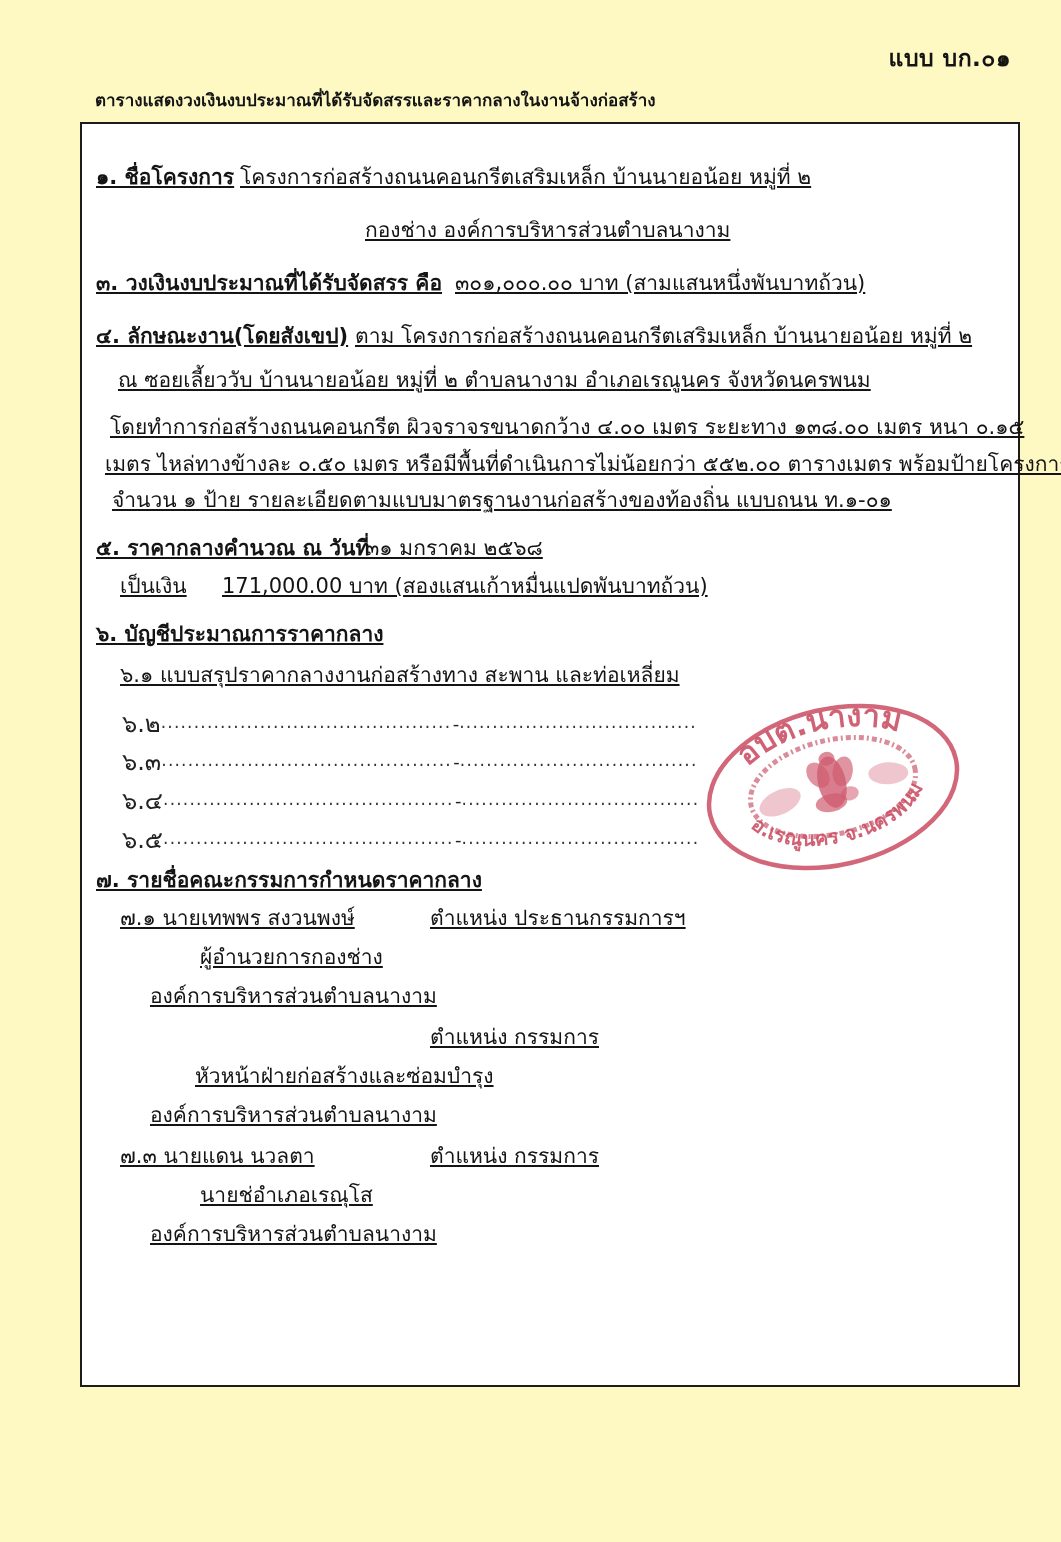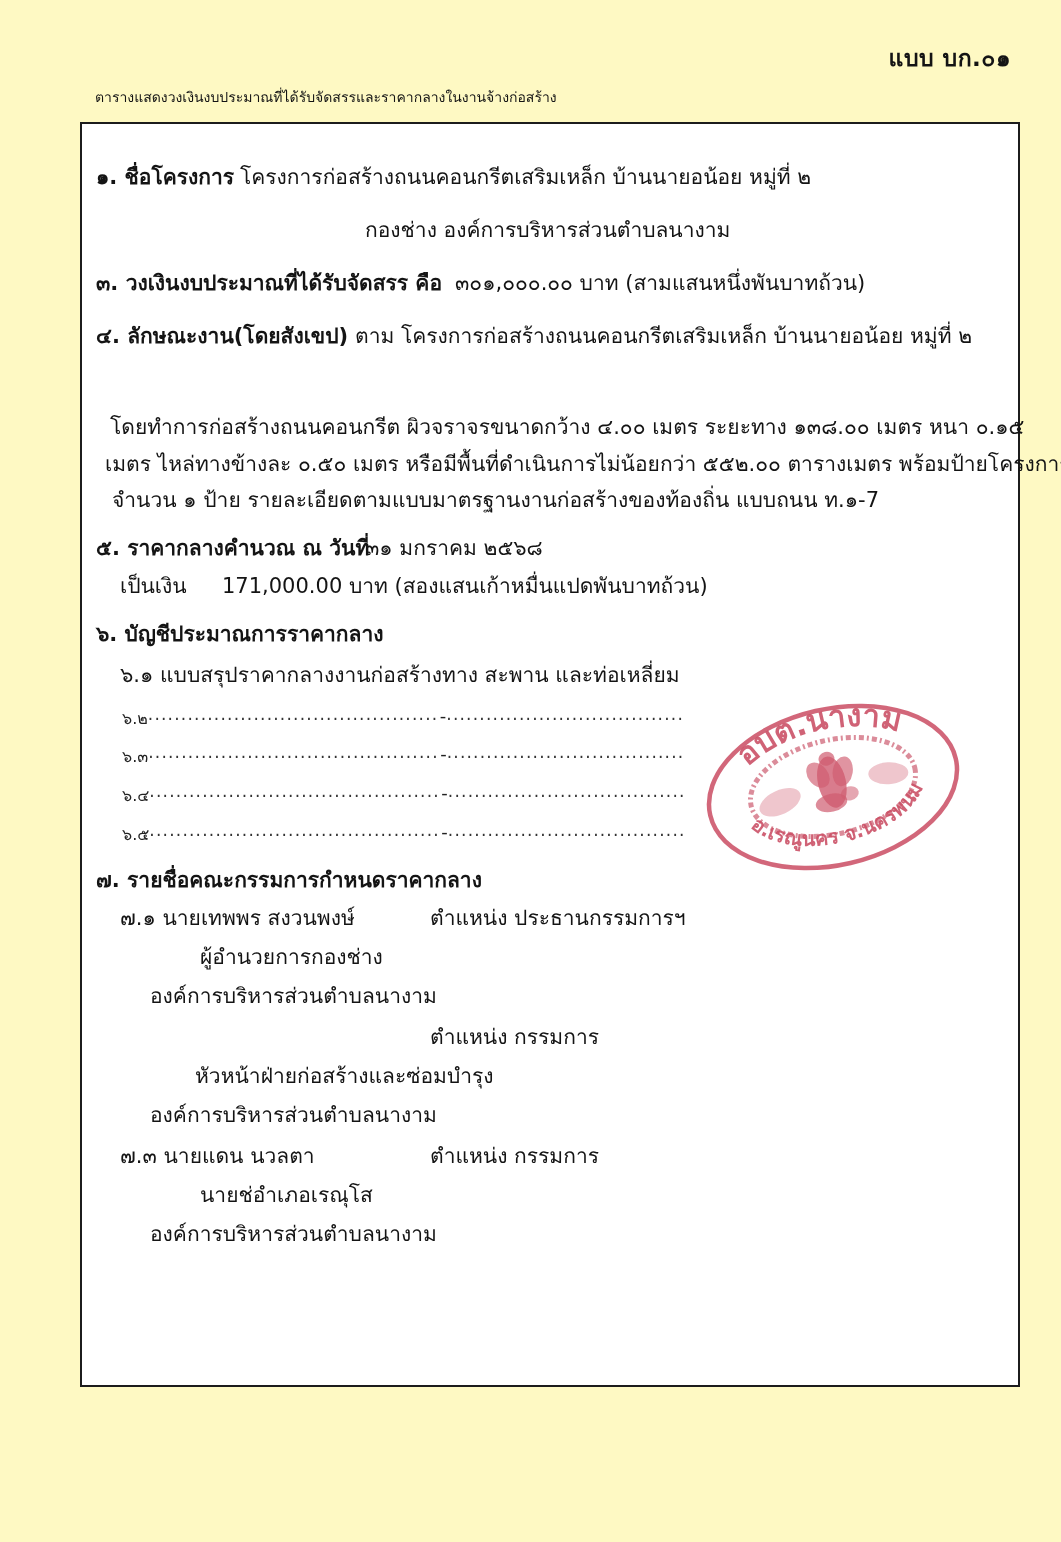--- a/index.html
+++ b/index.html
@@ -11,32 +11,32 @@
     font-family:"DejaVu Sans","Liberation Sans",sans-serif;
     color:#141414;
     overflow:hidden;
   }
   .form-code{
     position:absolute;top:40px;right:50px;
     font-size:23px;font-weight:700;letter-spacing:.5px;
   }
   .doc-title{
     position:absolute;top:86px;left:95px;
-    font-size:14px;font-weight:400;
+    font-size:17px;font-weight:700;
   }
   .main-box{
     position:absolute;left:80px;top:122px;
     width:936px;height:1261px;
     border:2.5px solid #1c1c1c;
     background:#fff;
   }
-  .l{position:absolute;white-space:nowrap;font-size:21px;line-height:1.25;}
+  .l{position:absolute;white-space:nowrap;font-size:21px;line-height:1.25;text-decoration:underline;}
   .b{font-weight:700;}
   .dotrow{position:absolute;white-space:nowrap;font-size:19px;color:#222;}
-  .dotnum{font-size:16px;}
+  .dotnum{font-size:24px;}
   .dots{
     display:inline-block;overflow:hidden;white-space:nowrap;
     vertical-align:baseline;letter-spacing:1.2px;font-size:17px;color:#333;
   }
   .dleft{width:292px;}
   .dright{width:238px;}
   .ddash{font-size:18px;vertical-align:2px;}
   .stamp{
     position:absolute;left:618px;top:558px;width:266px;height:210px;
     opacity:.9;
@@ -56,23 +56,24 @@
     <span class="l b" style="left:14px;top:40px">๑. ชื่อโครงการ</span>
     <span class="l" style="left:158px;top:40px">โครงการก่อสร้างถนนคอนกรีตเสริมเหล็ก  บ้านนายอน้อย  หมู่ที่  ๒</span>
 
     <span class="l" style="left:283px;top:93px">กองช่าง  องค์การบริหารส่วนตำบลนางาม</span>
 
     <span class="l b" style="left:14px;top:146px">๓. วงเงินงบประมาณที่ได้รับจัดสรร  คือ</span>
     <span class="l" style="left:373px;top:146px">๓๐๑,๐๐๐.๐๐  บาท  (สามแสนหนึ่งพันบาทถ้วน)</span>
 
     <span class="l b" style="left:14px;top:199px">๔. ลักษณะงาน(โดยสังเขป)</span>
     <span class="l" style="left:273px;top:199px">ตาม  โครงการก่อสร้างถนนคอนกรีตเสริมเหล็ก  บ้านนายอน้อย  หมู่ที่  ๒</span>
+    <span class="l" style="left:36px;top:243px">ณ  ซอยเลี้ยววับ  บ้านนายอน้อย  หมู่ที่  ๒  ตำบลนางาม  อำเภอเรณูนคร  จังหวัดนครพนม</span>
     <span class="l" style="left:28px;top:290px">โดยทำการก่อสร้างถนนคอนกรีต   ผิวจราจรขนาดกว้าง  ๔.๐๐  เมตร  ระยะทาง  ๑๓๘.๐๐  เมตร  หนา  ๐.๑๕</span>
     <span class="l" style="left:23px;top:327px">เมตร  ไหล่ทางข้างละ ๐.๕๐ เมตร หรือมีพื้นที่ดำเนินการไม่น้อยกว่า  ๕๕๒.๐๐  ตารางเมตร    พร้อมป้ายโครงการ</span>
-    <span class="l" style="left:30px;top:363px">จำนวน  ๑  ป้าย  รายละเอียดตามแบบมาตรฐานงานก่อสร้างของท้องถิ่น  แบบถนน  ท.๑-7</span>
+    <span class="l" style="left:30px;top:363px">จำนวน  ๑  ป้าย  รายละเอียดตามแบบมาตรฐานงานก่อสร้างของท้องถิ่น  แบบถนน  ท.๑-๐๑</span>
 
     <span class="l b" style="left:14px;top:411px">๕. ราคากลางคำนวณ  ณ  วันที่</span>
     <span class="l" style="left:283px;top:411px">๓๑ มกราคม ๒๕๖๘</span>
     <span class="l" style="left:38px;top:449px">เป็นเงิน</span>
     <span class="l" style="left:140px;top:449px">171,000.00  บาท  (สองแสนเก้าหมื่นแปดพันบาทถ้วน)</span>
 
     <span class="l b" style="left:14px;top:497px">๖. บัญชีประมาณการราคากลาง</span>
     <span class="l" style="left:38px;top:538px">๖.๑  แบบสรุปราคากลางงานก่อสร้างทาง  สะพาน  และท่อเหลี่ยม</span>
 
     <div class="dotrow" style="left:40px;top:580px"><span class="dotnum">๖.๒</span><span class="dots dleft">........................................................................................................................................</span><span class="ddash">-</span><span class="dots dright">........................................................................................................................................</span></div>

